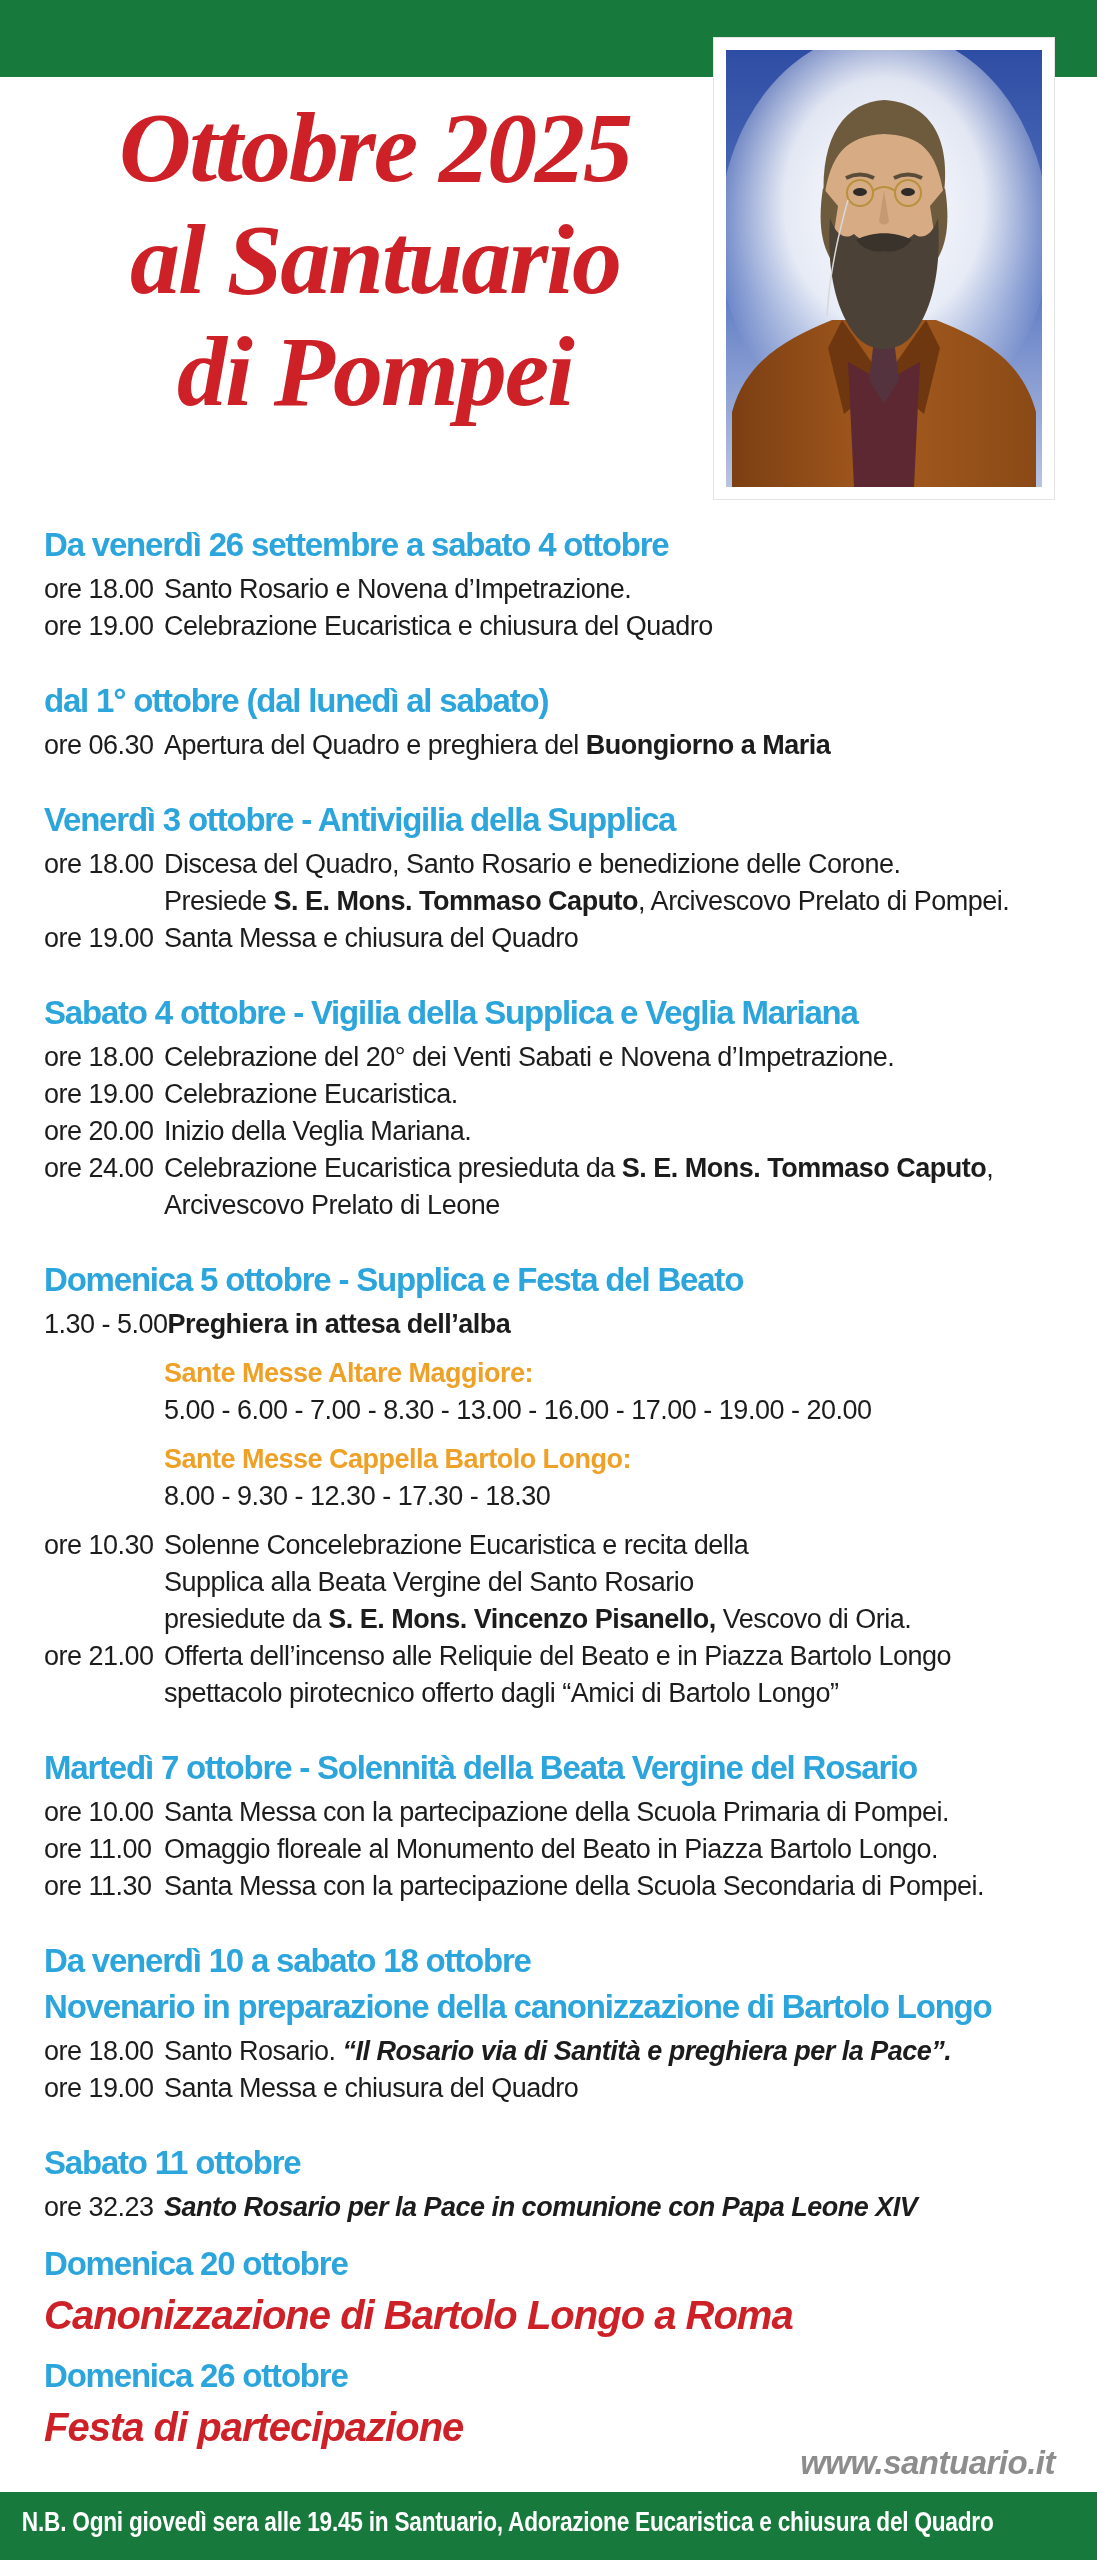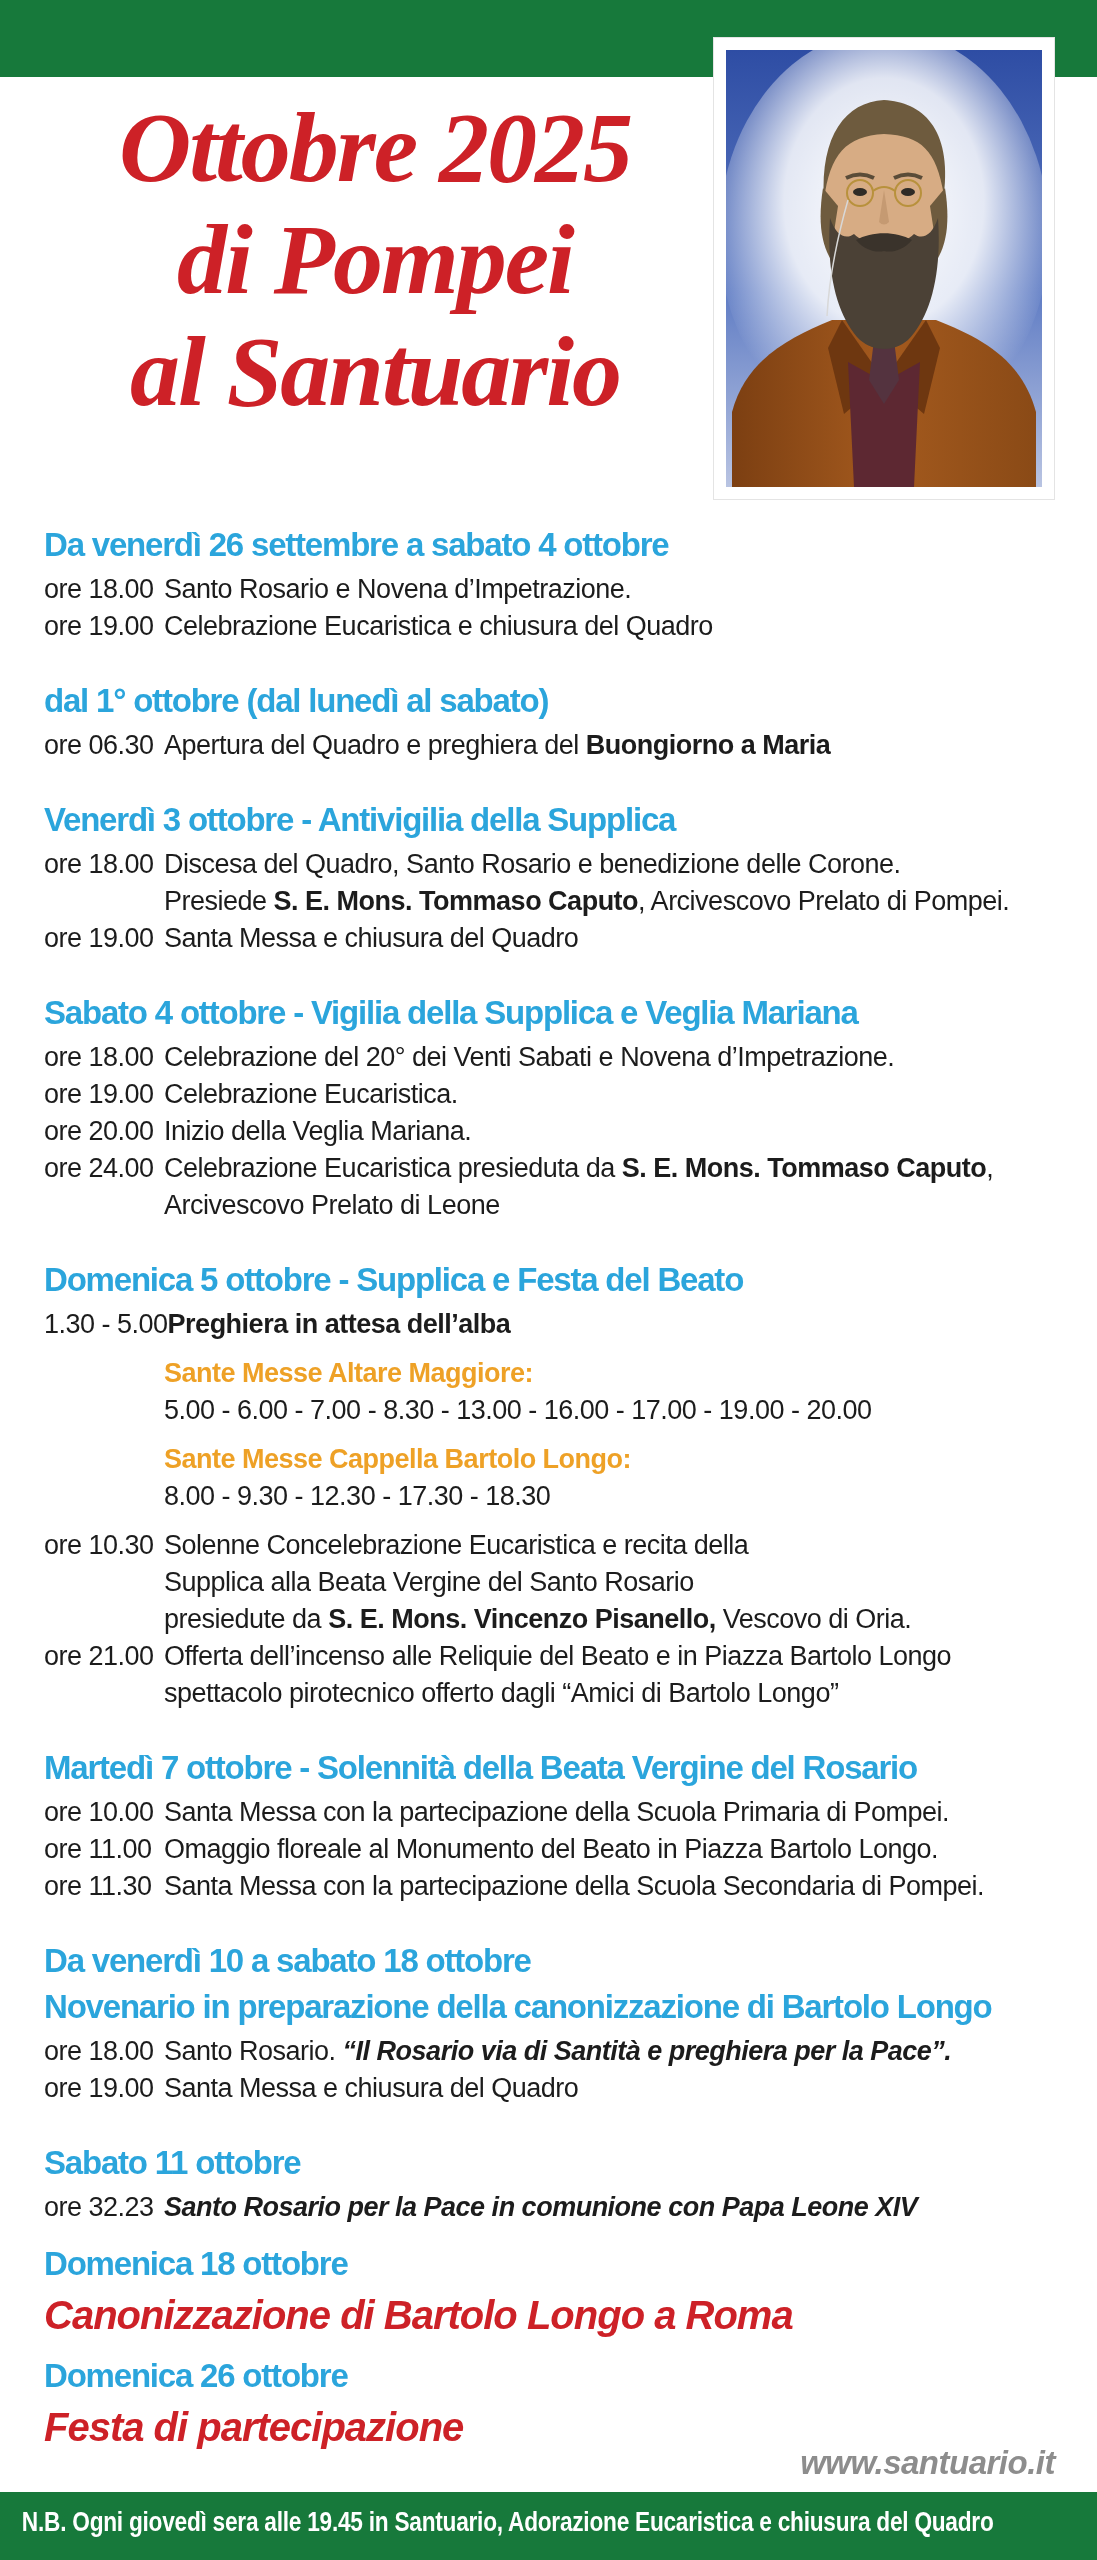--- a/index.html
+++ b/index.html
@@ -41,22 +41,22 @@
 </style>
 </head>
 <body>
 
 <div class="page">
 
   <div class="top-band"></div>
 
   <div class="page-title">
     <div>Ottobre 2025</div>
+    <div>al Santuario</div>
     <div>di Pompei</div>
-    <div>al Santuario</div>
   </div>
 
   <div class="portrait">
     <svg viewBox="0 0 316 437" xmlns="http://www.w3.org/2000/svg">
       <defs>
         <linearGradient id="sky" x1="0" y1="0" x2="0" y2="1">
           <stop offset="0" stop-color="#2e4da4"></stop>
           <stop offset="0.55" stop-color="#5f7cc4"></stop>
           <stop offset="1" stop-color="#b9c4e2"></stop>
         </linearGradient>
@@ -228,21 +228,21 @@
         </div>
       </section>
       <section class="sec">
         <h2 class="head blue">Sabato 11 ottobre</h2>
         <div class="row">
           <span class="time">ore 32.23</span>
           <span class="desc"><span class="s-bi">Santo Rosario per la Pace in comunione con Papa Leone XIV</span></span>
         </div>
       </section>
       <section class="sec finale">
-        <h2 class="head blue">Domenica 18 ottobre</h2>
+        <h2 class="head blue">Domenica 20 ottobre</h2>
         <h2 class="head red">Canonizzazione di Bartolo Longo a Roma</h2>
         <h2 class="head blue">Domenica 26 ottobre</h2>
         <h2 class="head red">Festa di partecipazione</h2>
       </section>
     </div>
 
   <div class="website">www.santuario.it</div>
 
   <div class="note-bar">
     <div class="note">N.B. Ogni giovedì sera alle 19.45 in Santuario, Adorazione Eucaristica e chiusura del Quadro</div>

